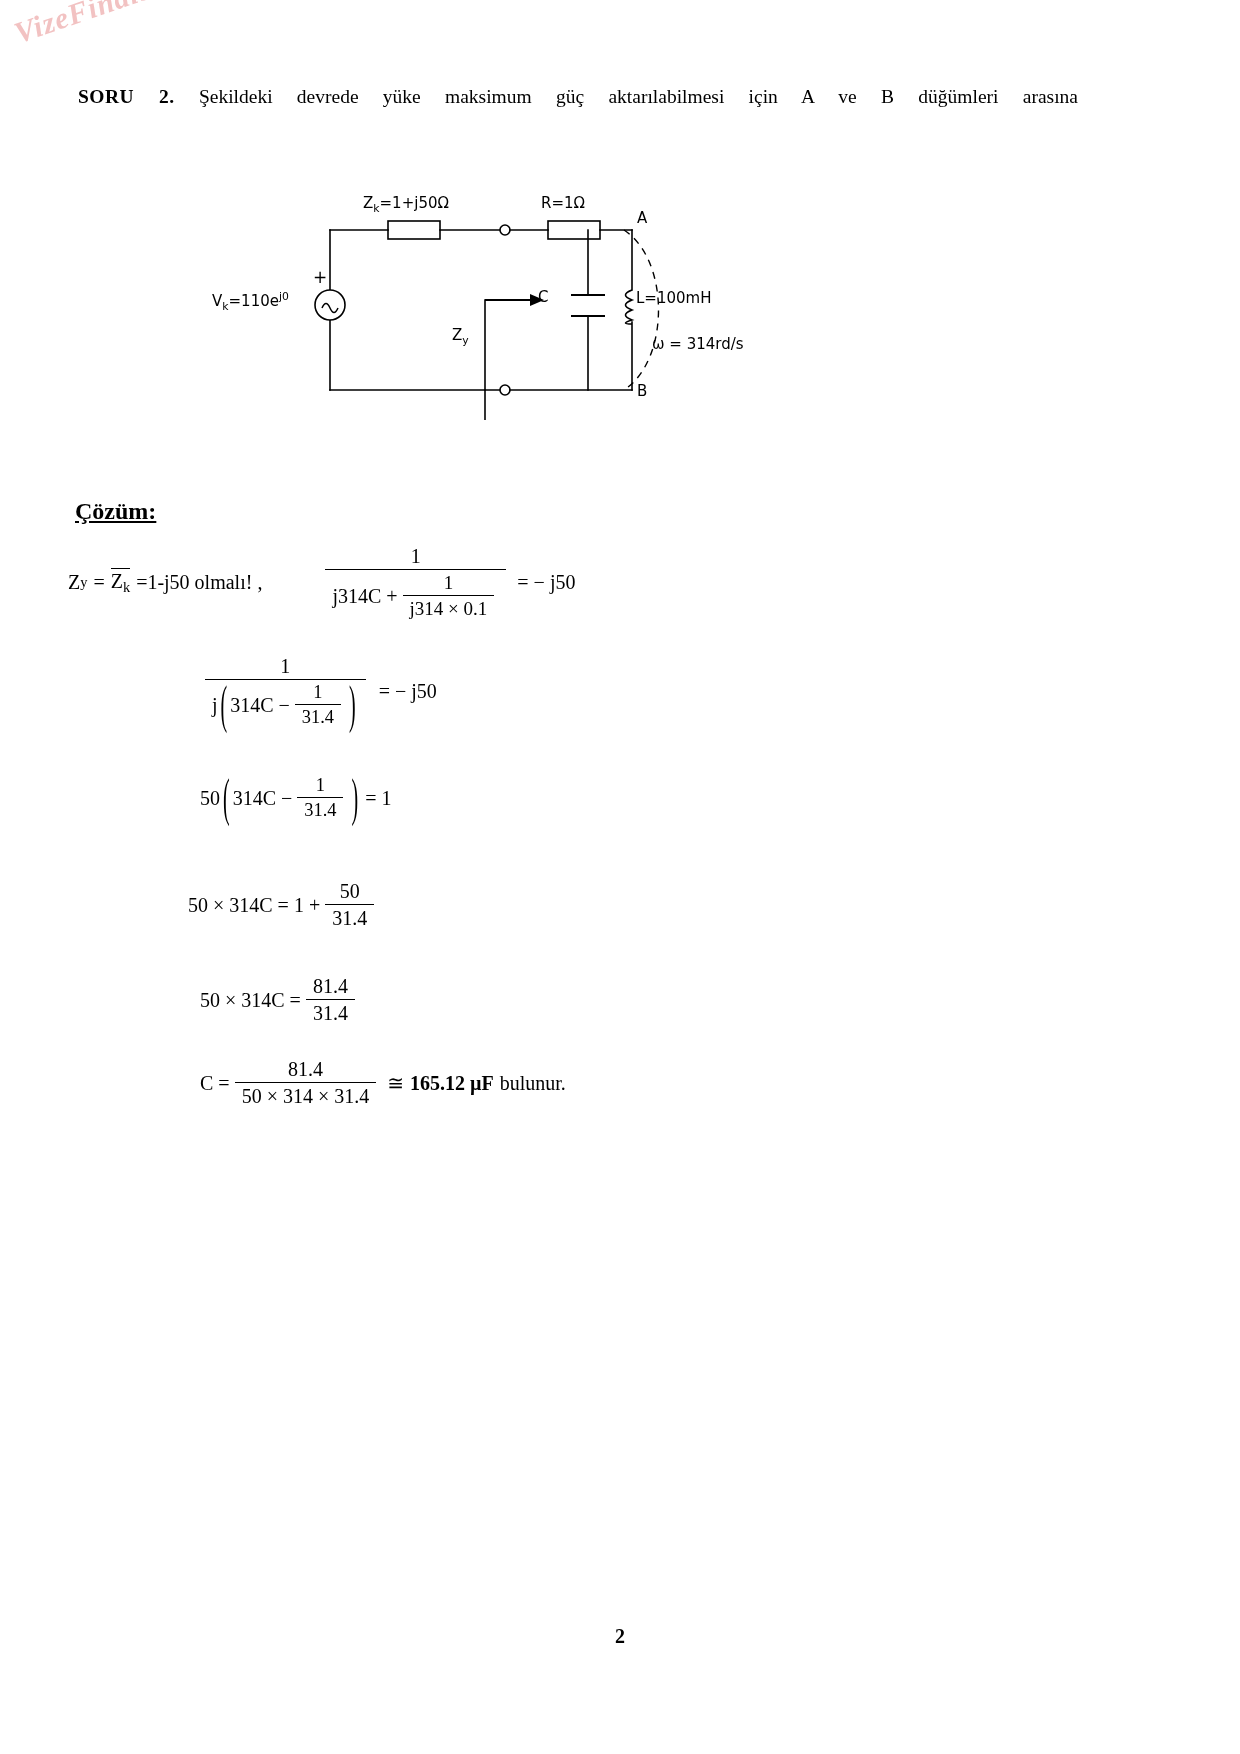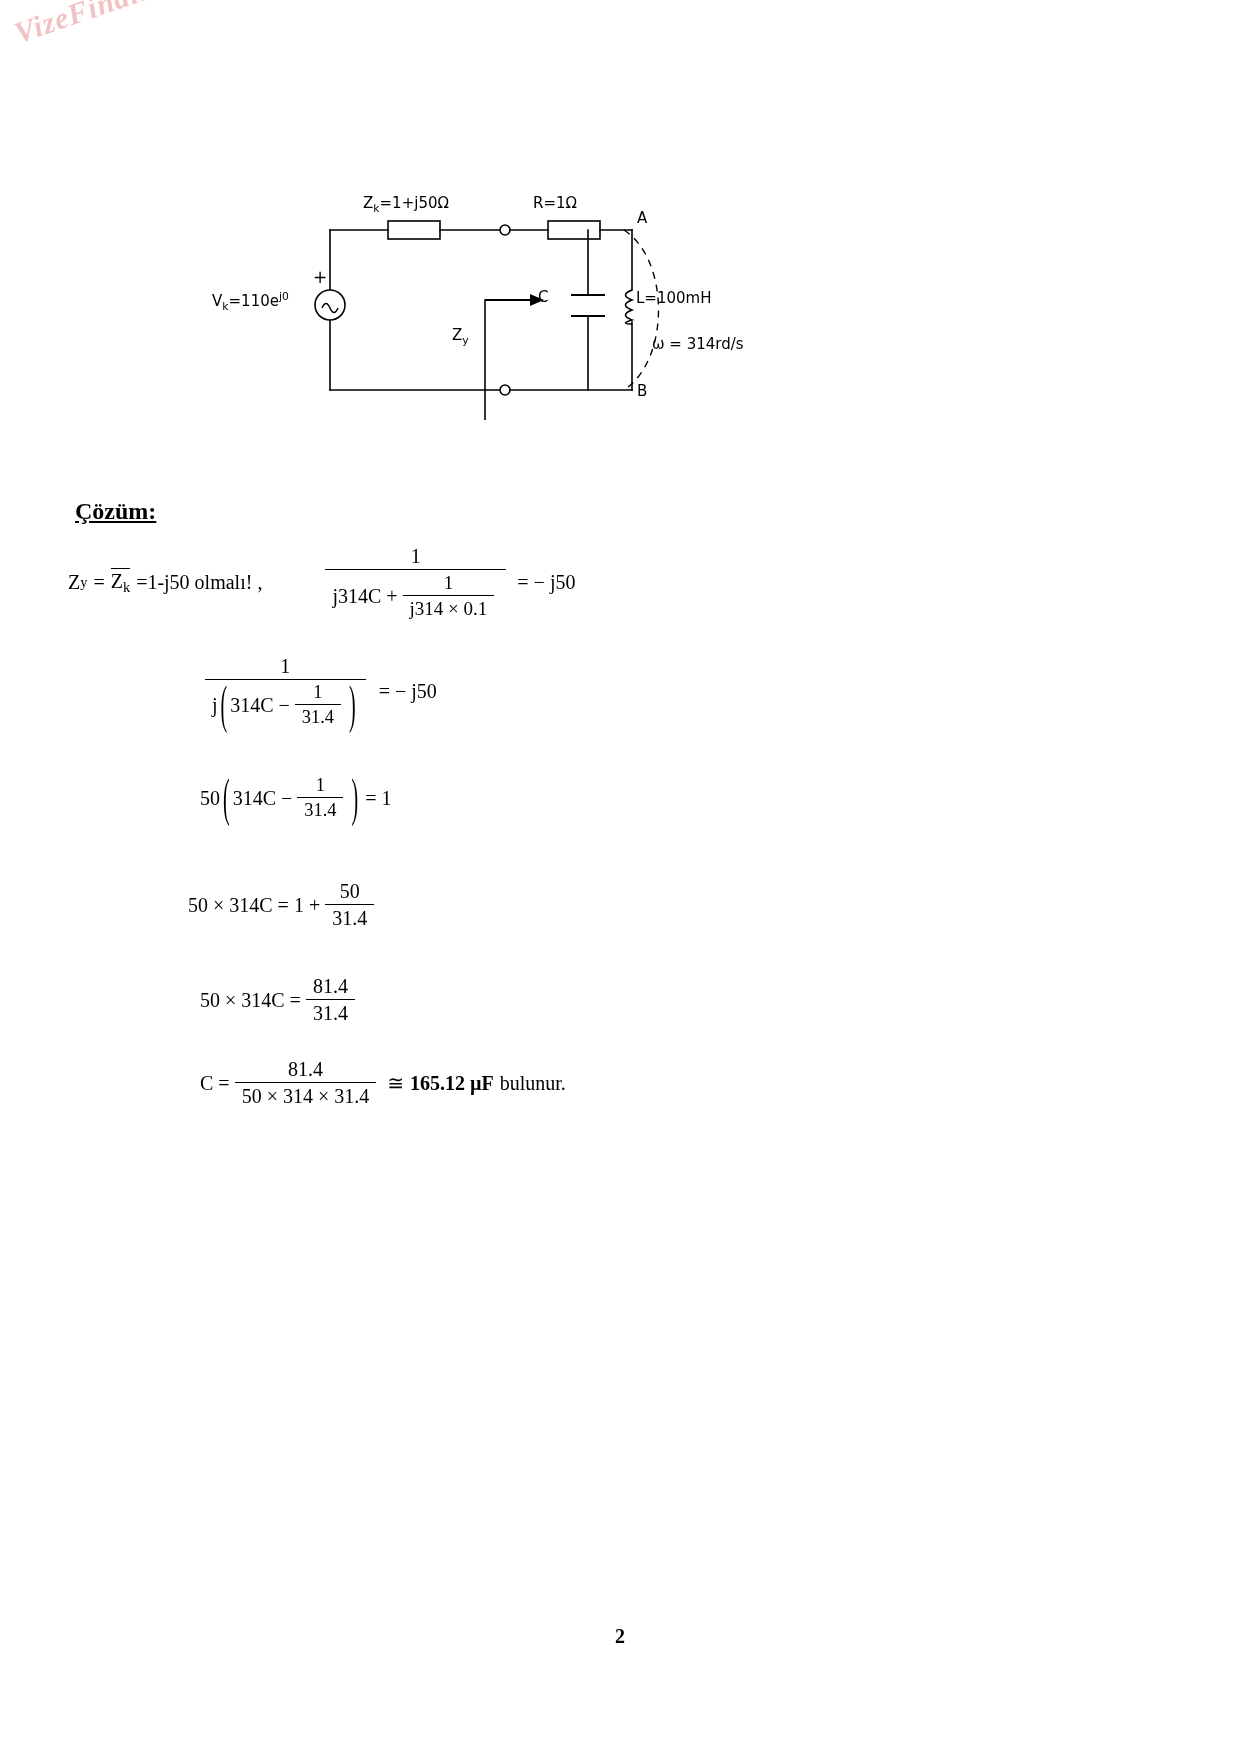--- a/index.html
+++ b/index.html
@@ -71,21 +71,21 @@
     height: 230px;
     font-family: "DejaVu Sans", sans-serif;
     font-size: 15px;
   }
   .figure svg { position: absolute; left: 0; top: 0; }
   .fig-label { position: absolute; white-space: nowrap; }
   .fig-label sub { font-size: .72em; }
   .fig-label sup { font-size: .72em; }
 
   #lbl-zk { left: 163px; top: 4px; }
-  #lbl-r  { left: 333px; top: 4px; }
+  #lbl-r  { left: 341px; top: 4px; }
   #lbl-a  { left: 437px; top: 19px; }
   #lbl-b  { left: 437px; top: 192px; }
   #lbl-vk { left: 12px;  top: 100px; }
   #lbl-plus { left: 113px; top: 77px; font-size: 17px; }
   #lbl-c  { left: 338px; top: 98px; }
   #lbl-l  { left: 436px; top: 99px; }
   #lbl-w  { left: 452px; top: 145px; }
   #lbl-zy { left: 252px; top: 136px; }
 
   
@@ -145,20 +145,24 @@
     font-size: 20px;
     font-weight: bold;
   }
 </style>
 </head>
 <body>
 
 <div class="watermark">VizeFinalSoruPaylasimi.com</div>
 
 <div class="question">
+  <span class="q-line1">
+    <span class="lbl">SORU 2.</span>
+    <span>Şekildeki devrede yüke maksimum güç aktarılabilmesi için A  ve  B  düğümleri arasına</span>
+  </span>
 </div>
 
 <div class="figure">
   <svg width="640" height="230">
     <g stroke="#000" stroke-width="1.6" fill="none" stroke-linecap="square">
 
       <line x1="130" y1="40" x2="188" y2="40"></line>
 
       <rect x="188" y="31" width="52" height="18"></rect>
       <line x1="240" y1="40" x2="300" y2="40"></line>

